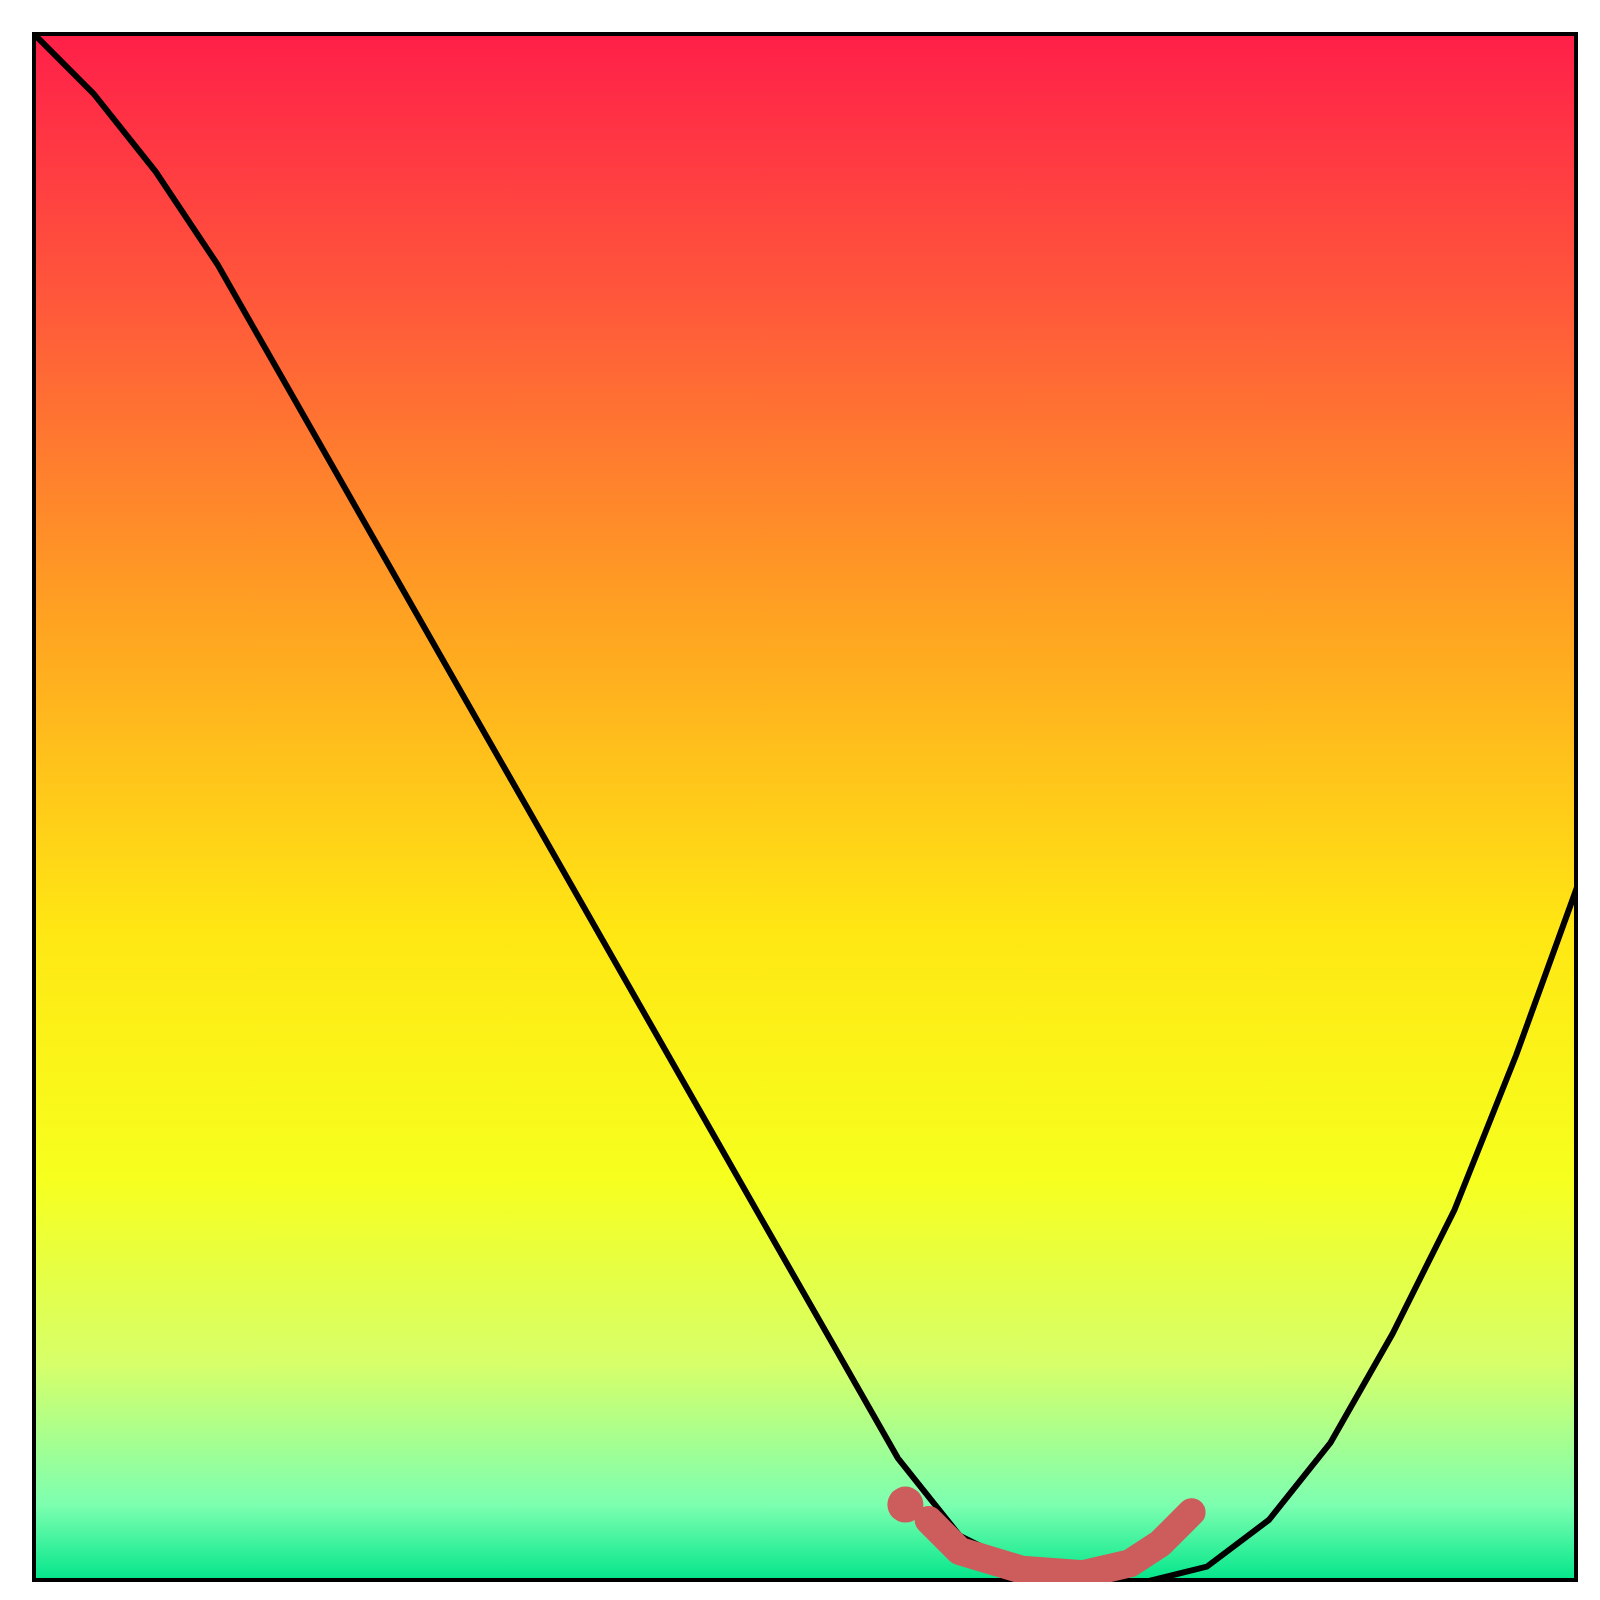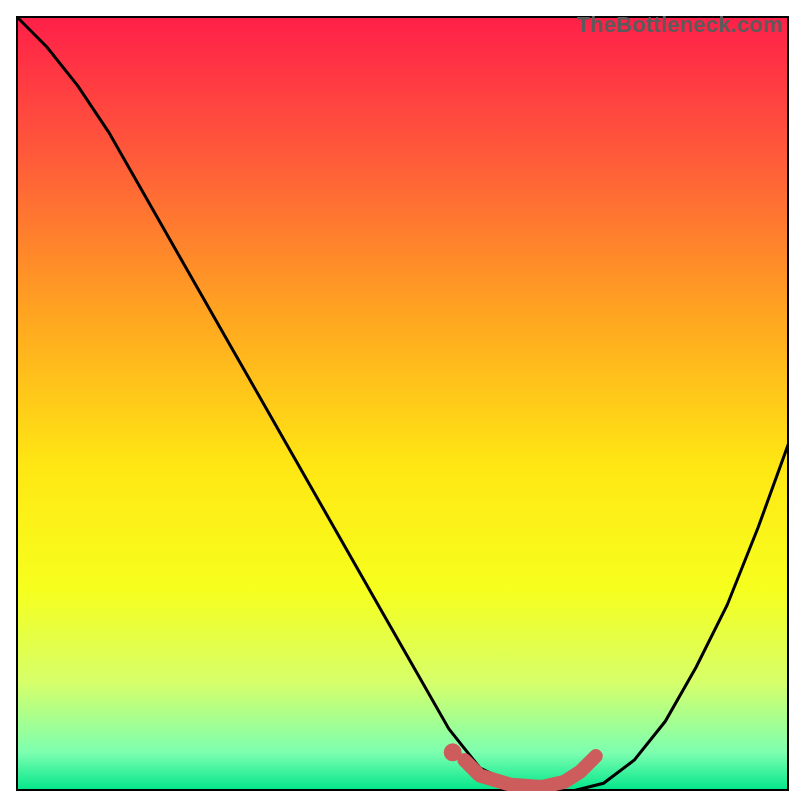--- a/index.html
+++ b/index.html
@@ -60,15 +60,14 @@
 
       <rect x="0.5" y="0.5" width="772" height="774" fill="none" stroke="#000000" stroke-width="3"></rect>
 
       <path id="curve-path" fill="none" stroke="#000000" stroke-width="3" d="M0.0 0.0 L30.9 31.0 L61.8 69.8 L92.8 116.3 L123.7 170.5 L154.6 224.8 L185.5 279.0 L216.4 333.3 L247.4 387.5 L278.3 441.8 L309.2 496.0 L340.1 550.3 L371.0 604.5 L402.0 658.8 L432.9 713.0 L463.8 751.8 L494.7 767.3 L525.6 775.0 L556.6 775.0 L587.5 767.3 L618.4 744.0 L649.3 705.3 L680.2 651.0 L711.2 589.0 L742.1 511.5 L773.0 426.3"></path>
 
       <path id="highlight-path" fill="none" stroke="#cd5c5c" stroke-width="14" stroke-linecap="round" stroke-linejoin="round" d="M448.3 744.0 L463.8 759.5 L494.7 768.8 L525.6 771.1 L548.8 765.7 L564.3 755.6 L579.8 740.1"></path>
 
       <circle id="highlight-dot" r="9" fill="#cd5c5c" cx="436.7" cy="736.3"></circle>
     </svg>
 
-    <div class="watermark">TheBottleneck.com</div>
   </div>
 </div>
 
 </body></html>

